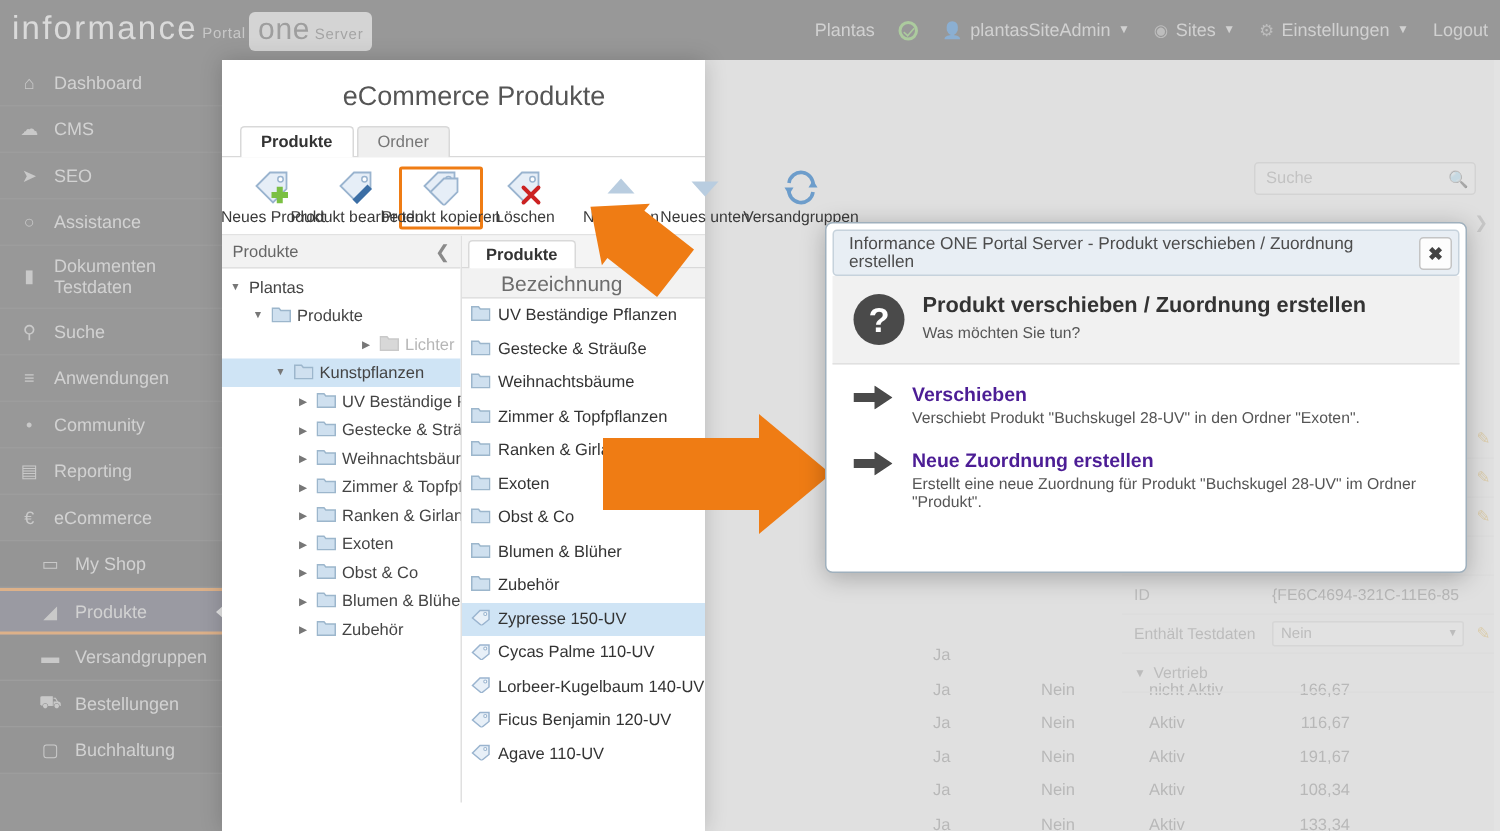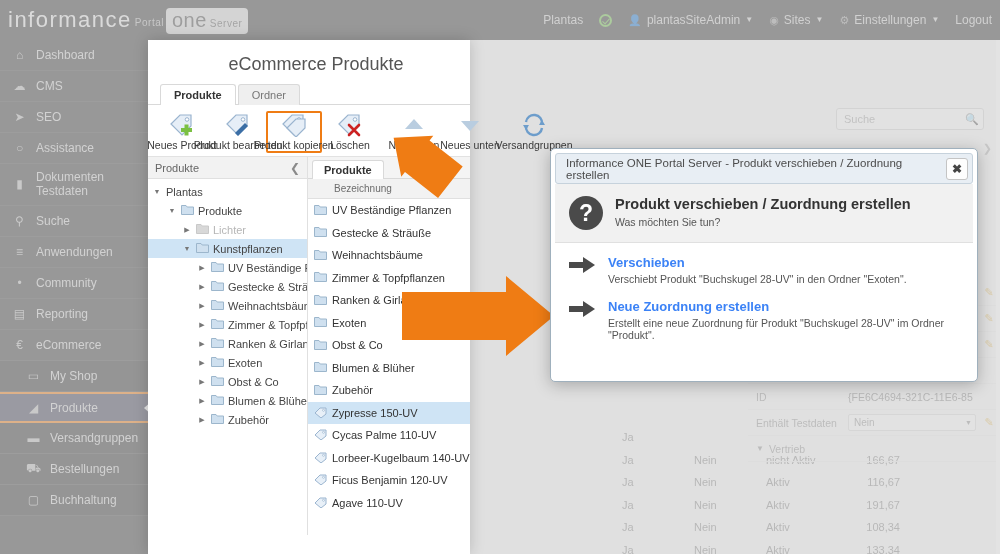--- a/index.html
+++ b/index.html
@@ -169,36 +169,36 @@
     padding: 0 7px; font-size: 11px; color: #666;
   }
   .tree-body { font-size: 11px; color: #444; padding-top: 3px; }
   .tnode {
     height: 19px; display: flex; align-items: center; gap: 4px;
     padding-right: 4px; white-space: nowrap; cursor: pointer; overflow: hidden;
   }
   .tnode.selected { background: #cfe4f5; }
   .tnode .arrow { width: 10px; font-size: 7px; color: #777; text-align: center; flex: 0 0 10px; }
   .tnode .fold { width: 13px; flex: 0 0 13px; }
-  .tnode.dimmed { color: #b6b6b6; }
+  .tnode.dimmed { color: #b6b6b6; justify-content: flex-end; }
   .tnode.dimmed .fold svg path { fill: #d8d8d8; stroke: #c9c9c9; }
 
   .list-pane { flex: 1; background: #fff; overflow: hidden; }
   .list-tabstrip {
     display: flex; gap: 2px; padding-left: 4px; align-items: flex-end;
     height: 22px; border-bottom: 1px solid #d9d9d9; background: #f4f4f4;
   }
   .list-tab {
     font-size: 11px; padding: 3px 11px; background: #fff; color: #333;
     border: 1px solid #d9d9d9; border-bottom: none; border-radius: 3px 3px 0 0;
     font-weight: bold; position: relative; top: 1px; cursor: pointer;
   }
   .list-header {
     height: 20px; background: #f2f2f2; border-bottom: 1px solid #e0e0e0;
-    display: flex; align-items: center; font-size: 10px; color: #6d6d6d;
+    display: flex; align-items: center; font-size: 14px; color: #6d6d6d;
   }
   .list-header .c1 { padding-left: 26px; flex: 1; }
   .lrow {
     height: 22.5px; display: flex; align-items: center; font-size: 11px;
     color: #333; padding-left: 6px; cursor: pointer; white-space: nowrap;
   }
   .lrow.sel { background: #cfe4f5; justify-content: flex-end; }
   .lrow .nm { flex: 1; overflow: hidden; text-overflow: ellipsis; }
   .lrow .ic { width: 18px; flex: 0 0 18px; }
 
@@ -236,21 +236,21 @@
   .q-circle {
     width: 34px; height: 34px; border-radius: 50%; background: #4a4a4a;
     color: #fff; display: flex; align-items: center; justify-content: center;
     font-size: 23px; font-weight: bold; flex: 0 0 34px;
   }
   .modal-h1 { font-size: 14.5px; font-weight: bold; color: #333; }
   .modal-sub { font-size: 10.5px; color: #555; margin-top: 4px; }
   .modal-body { padding: 12px 12px 10px 14px; }
   .opt { display: flex; gap: 13px; align-items: flex-start; margin-bottom: 14px; cursor: pointer; }
   .opt-arrow { flex: 0 0 26px; padding-top: 2px; }
-  .opt-title { font-size: 13px; font-weight: bold; color: #3b82f6; }
+  .opt-title { font-size: 13px; font-weight: bold; color: #4c1d95; }
   .opt-desc { font-size: 10.5px; color: #555; margin-top: 3px; }
 
   
   .arrow-svg { position: absolute; pointer-events: none; }
 </style>
 </head>
 <body>
 
 <div id="app">
 

